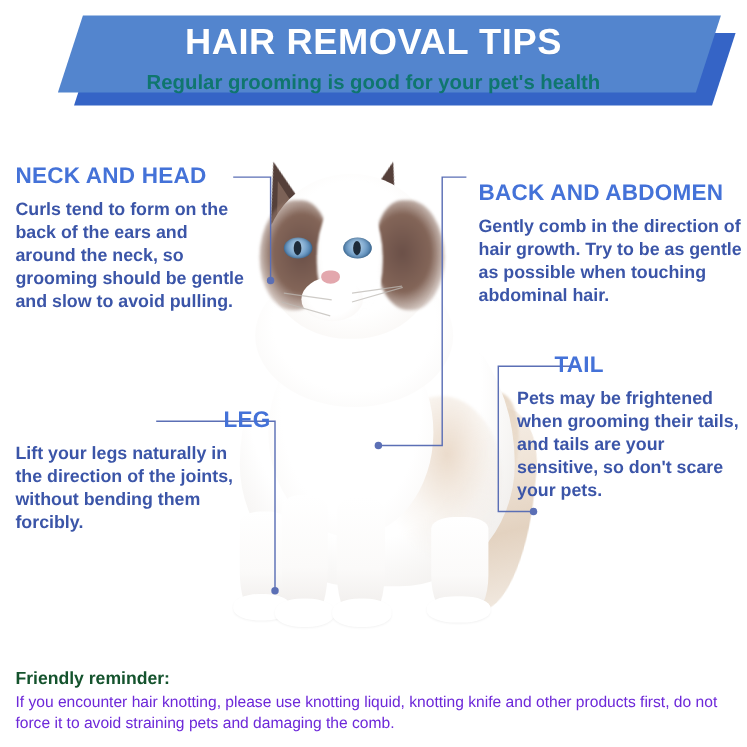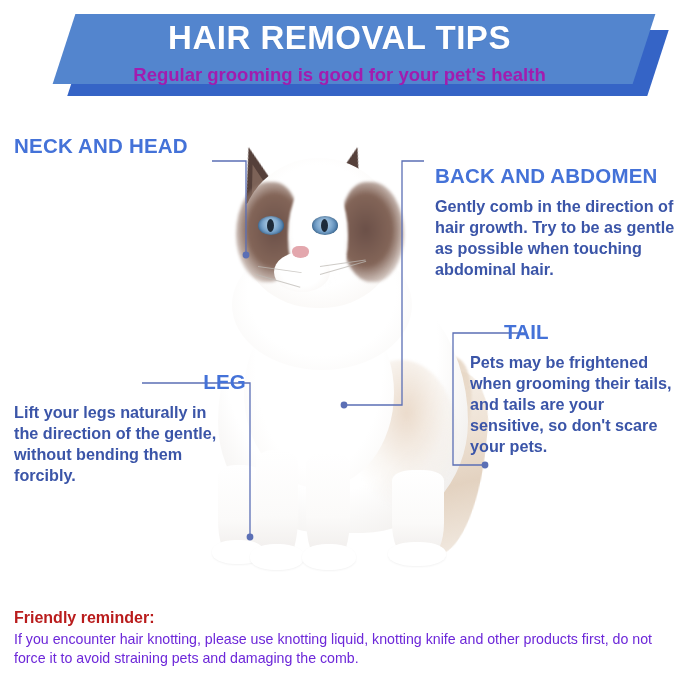--- a/index.html
+++ b/index.html
@@ -32,21 +32,21 @@
   .banner-title{
     color:#ffffff;
     font-weight:bold;
     font-size:33px;
     letter-spacing:0.5px;
     line-height:1;
     margin-top:7px;
     text-shadow:0 1px 0 rgba(0,0,0,0.06);
   }
   .banner-sub{
-    color:#a21caf;
+    color:#0f766e;
     font-weight:bold;
     font-size:18.5px;
     line-height:1;
     margin-top:12px;
   }
 
   
   .cat-stage{
     position:absolute;left:196px;top:120px;width:310px;height:475px;
     overflow:hidden;
@@ -204,31 +204,31 @@
     white-space:nowrap;
   }
   .tip-body{
     font-weight:bold;
     font-size:16.2px;
     color:#3B55A8;
     line-height:1.30;
     margin:0;
   }
 
-  #tip-neck{left:14px;top:136px;width:215px;}
+  #tip-neck{left:14px;top:150px;width:215px;}
   #tip-back{left:435px;top:150px;width:250px;margin-top:16px;}
   #tip-tail{left:470px;top:322px;width:205px;}
   #tip-leg{left:14px;top:372px;width:215px;}
   #tip-leg .tip-head{text-align:right;width:170px;margin-left:62px;}
   #tip-tail .tip-head{text-align:left;margin-left:34px;}
 
   
   .footer{position:absolute;left:14px;top:608px;width:650px;}
   .footer-title{
-    font-weight:bold;font-size:16px;color:#b91c1c;line-height:1.25;margin:0 0 2px 0;
+    font-weight:bold;font-size:16px;color:#14532d;line-height:1.25;margin:0 0 2px 0;
   }
   .footer-body{
     font-weight:normal;font-size:14.2px;color:#6d28d9;line-height:1.32;margin:0;
   }
 </style>
 </head>
 <body>
 
 <div id="root">
 
@@ -296,35 +296,36 @@
     <g fill="#5B6FB5">
       <circle cx="246" cy="255" r="3.4"></circle>
       <circle cx="344" cy="405" r="3.4"></circle>
       <circle cx="485" cy="465" r="3.4"></circle>
       <circle cx="250" cy="537" r="3.4"></circle>
     </g>
   </svg>
 
   <div class="tip" id="tip-neck">
     <p class="tip-head">NECK AND HEAD</p>
+    <p class="tip-body">Curls tend to form on the back of the ears and around the neck, so grooming should be gentle and slow to avoid pulling.</p>
   </div>
 
   <div class="tip" id="tip-back">
     <p class="tip-head">BACK AND ABDOMEN</p>
     <p class="tip-body">Gently comb in the direction of hair growth. Try to be as gentle as possible when touching abdominal hair.</p>
   </div>
 
   <div class="tip" id="tip-tail">
     <p class="tip-head">TAIL</p>
     <p class="tip-body">Pets may be frightened when grooming their tails, and tails are your sensitive, so don't scare your pets.</p>
   </div>
 
   <div class="tip" id="tip-leg">
     <p class="tip-head">LEG</p>
-    <p class="tip-body">Lift your legs naturally in the direction of the gentle, without bending them forcibly.</p>
+    <p class="tip-body">Lift your legs naturally in the direction of the joints, without bending them forcibly.</p>
   </div>
 
   <div class="footer">
     <p class="footer-title">Friendly reminder:</p>
     <p class="footer-body">If you encounter hair knotting, please use knotting liquid, knotting knife and other products first, do not force it to avoid straining pets and damaging the comb.</p>
   </div>
 
 </div>
 
 </body></html>

